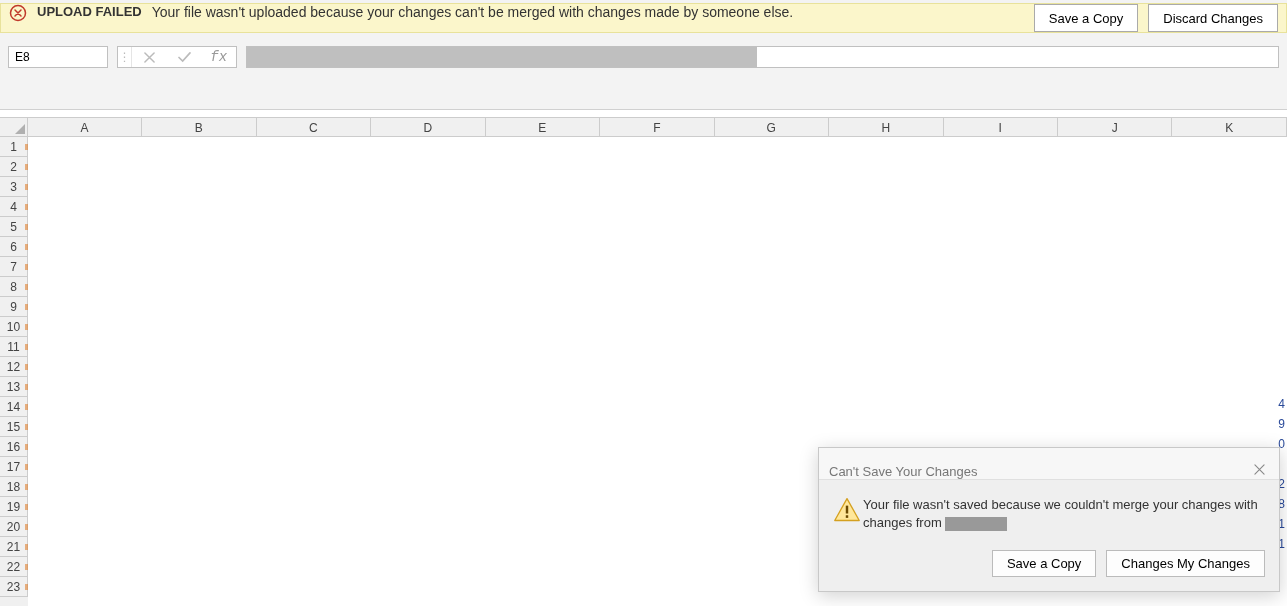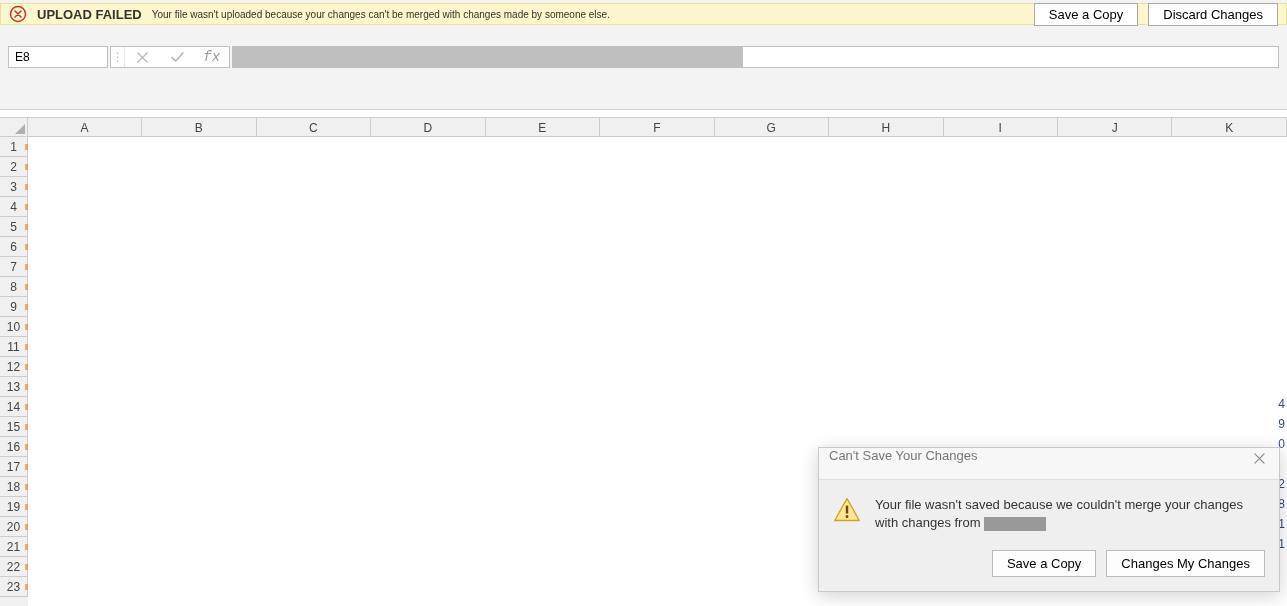--- a/index.html
+++ b/index.html
@@ -11,34 +11,33 @@
     height: 606px;
     overflow: hidden;
     position: relative;
     color: #222;
   }
 
   
   .warn-bar {
     position: absolute;
     top: 3px; left: 0; right: 0;
-    height: 22px;
+    height: 30px;
     background: #fbf6cb;
     border: 1px solid #e8e29b;
     display: flex;
-    align-items: center;
     padding: 0 8px;
     gap: 10px;
   }
   .warn-bar .icon-slot {
     width: 18px; height: 18px;
     display: flex; align-items: center; justify-content: center;
   }
   .warn-title { font-weight: 600; font-size: 13px; color: #333; }
-  .warn-msg { font-size: 10px; color: #333; }
+  .warn-msg { font-size: 14px; color: #333; }
   .warn-btn {
     background: #fff;
     border: 1px solid #aaa;
     padding: 3px 14px;
     font-size: 13px;
     cursor: pointer;
   }
 
   
   .fbar-area {
@@ -47,21 +46,21 @@
     height: 68px;
     background: #f3f3f3;
     border-bottom: 1px solid #d0d0d0;
   }
   .fbar {
     position: absolute;
     top: 4px; left: 8px; right: 8px;
     height: 22px;
     display: flex;
     align-items: stretch;
-    gap: 2px;
+    gap: 9px;
   }
   .name-box {
     width: 100px;
     background: #fff;
     border: 1px solid #c0c0c0;
     display: flex;
     align-items: center;
   }
   .name-box input {
     flex: 1;
@@ -184,38 +183,38 @@
     position: absolute;
     left: 818px; top: 447px;
     width: 462px;
     background: #efefef;
     border: 1px solid #c8c8c8;
     box-shadow: 0 4px 18px rgba(0,0,0,0.18);
   }
   .dialog-title {
     height: 32px;
     display: flex;
-    align-items: flex-start;
+    align-items: flex-end;
     padding: 0 10px;
     color: #777;
     font-size: 13px;
     border-bottom: 1px solid #e0e0e0;
     background: #f7f7f7;
   }
   .dialog-title .spacer { flex: 1; }
   .dialog-title .close {
     width: 20px; height: 20px;
     display: flex; align-items: center; justify-content: center;
     color: #888;
     cursor: pointer;
   }
   .dialog-body {
     display: flex;
     padding: 16px 14px 10px 14px;
-    gap: 14px;
+    gap: 2px;
   }
   .dialog-body .warn-ico {
     width: 28px; height: 28px;
     flex-shrink: 0;
   }
   .dialog-body .msg {
     font-size: 13px;
     color: #333;
     line-height: 1.4;
   }

